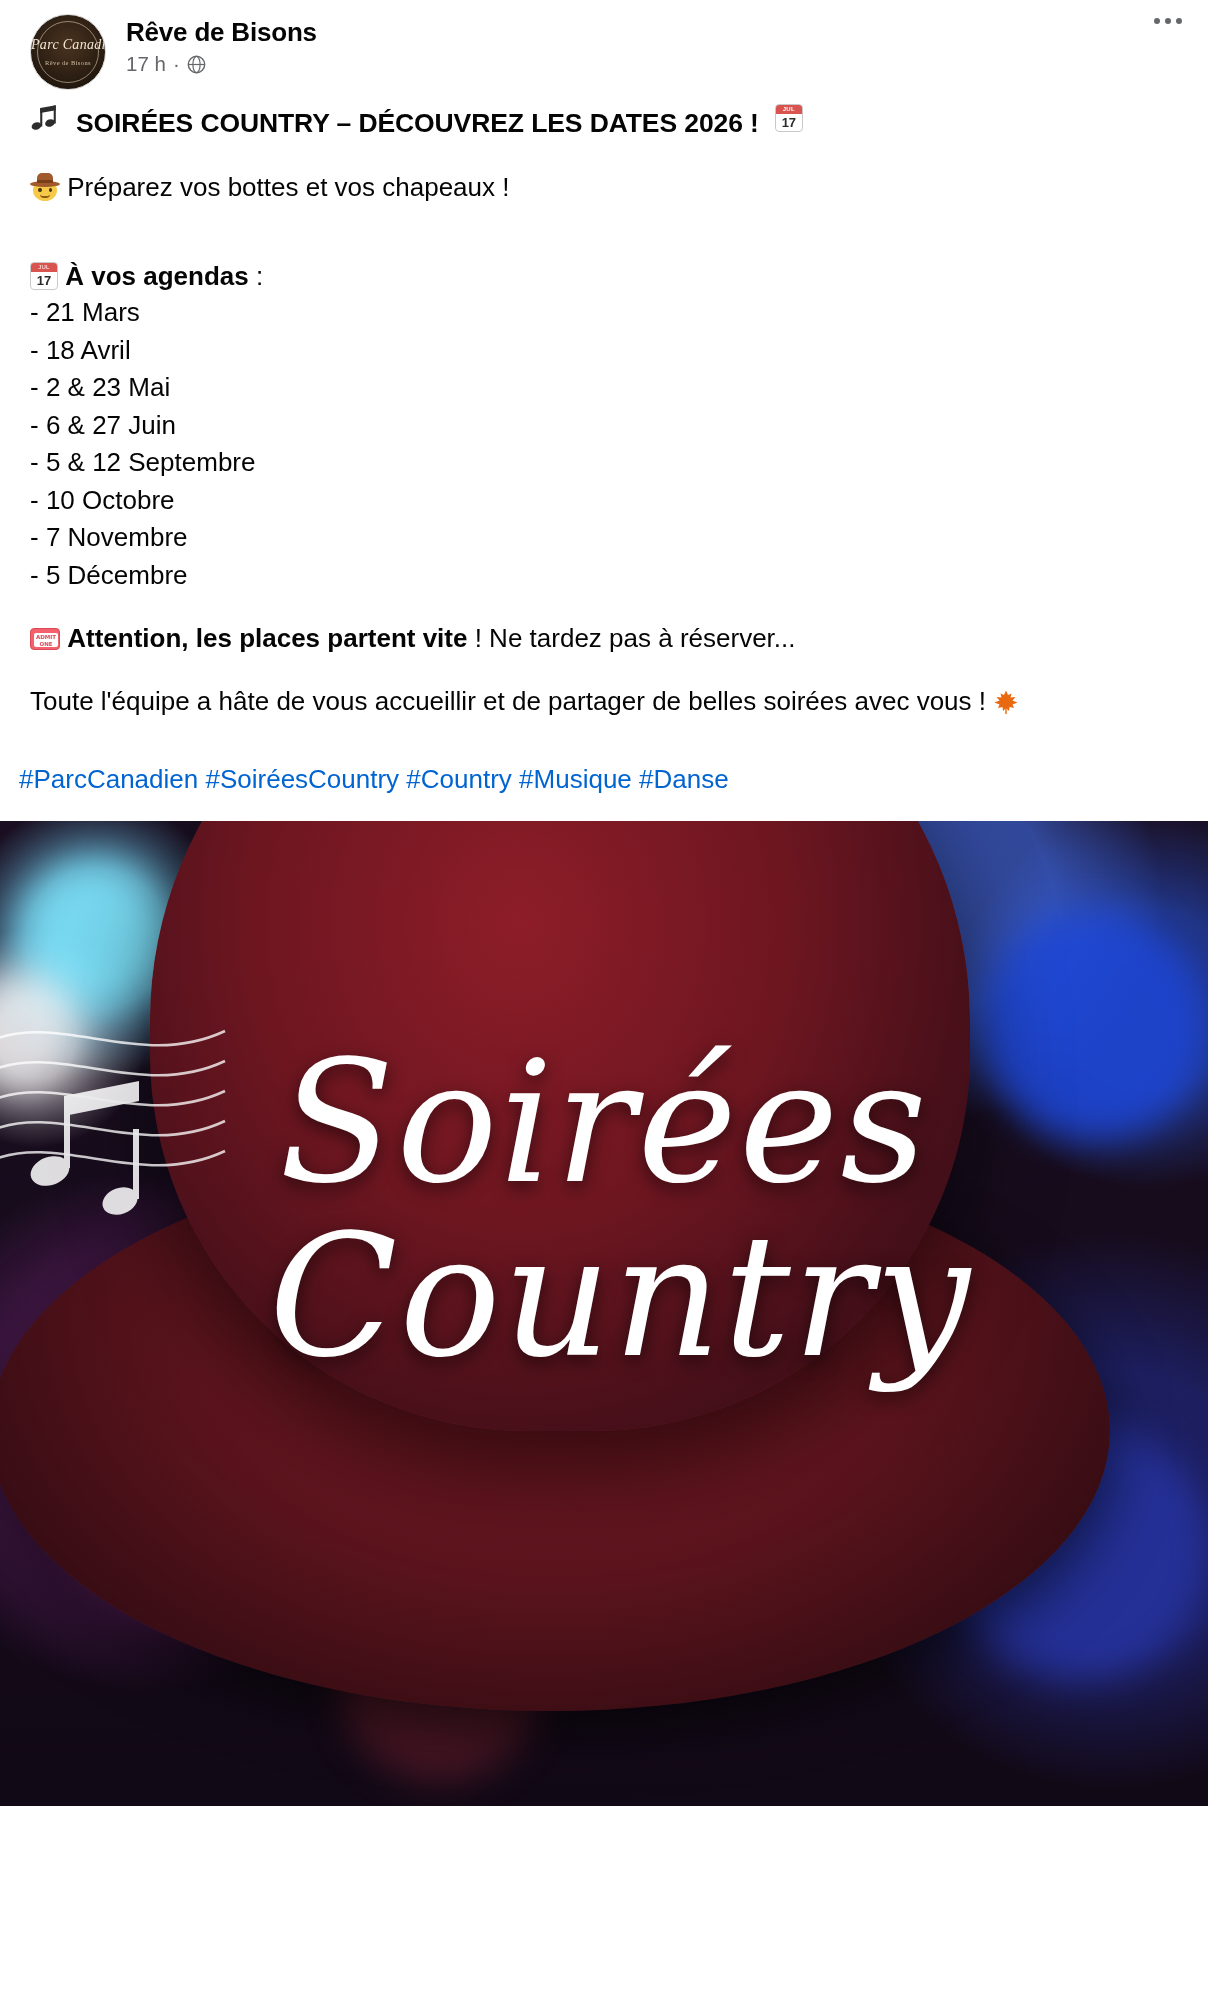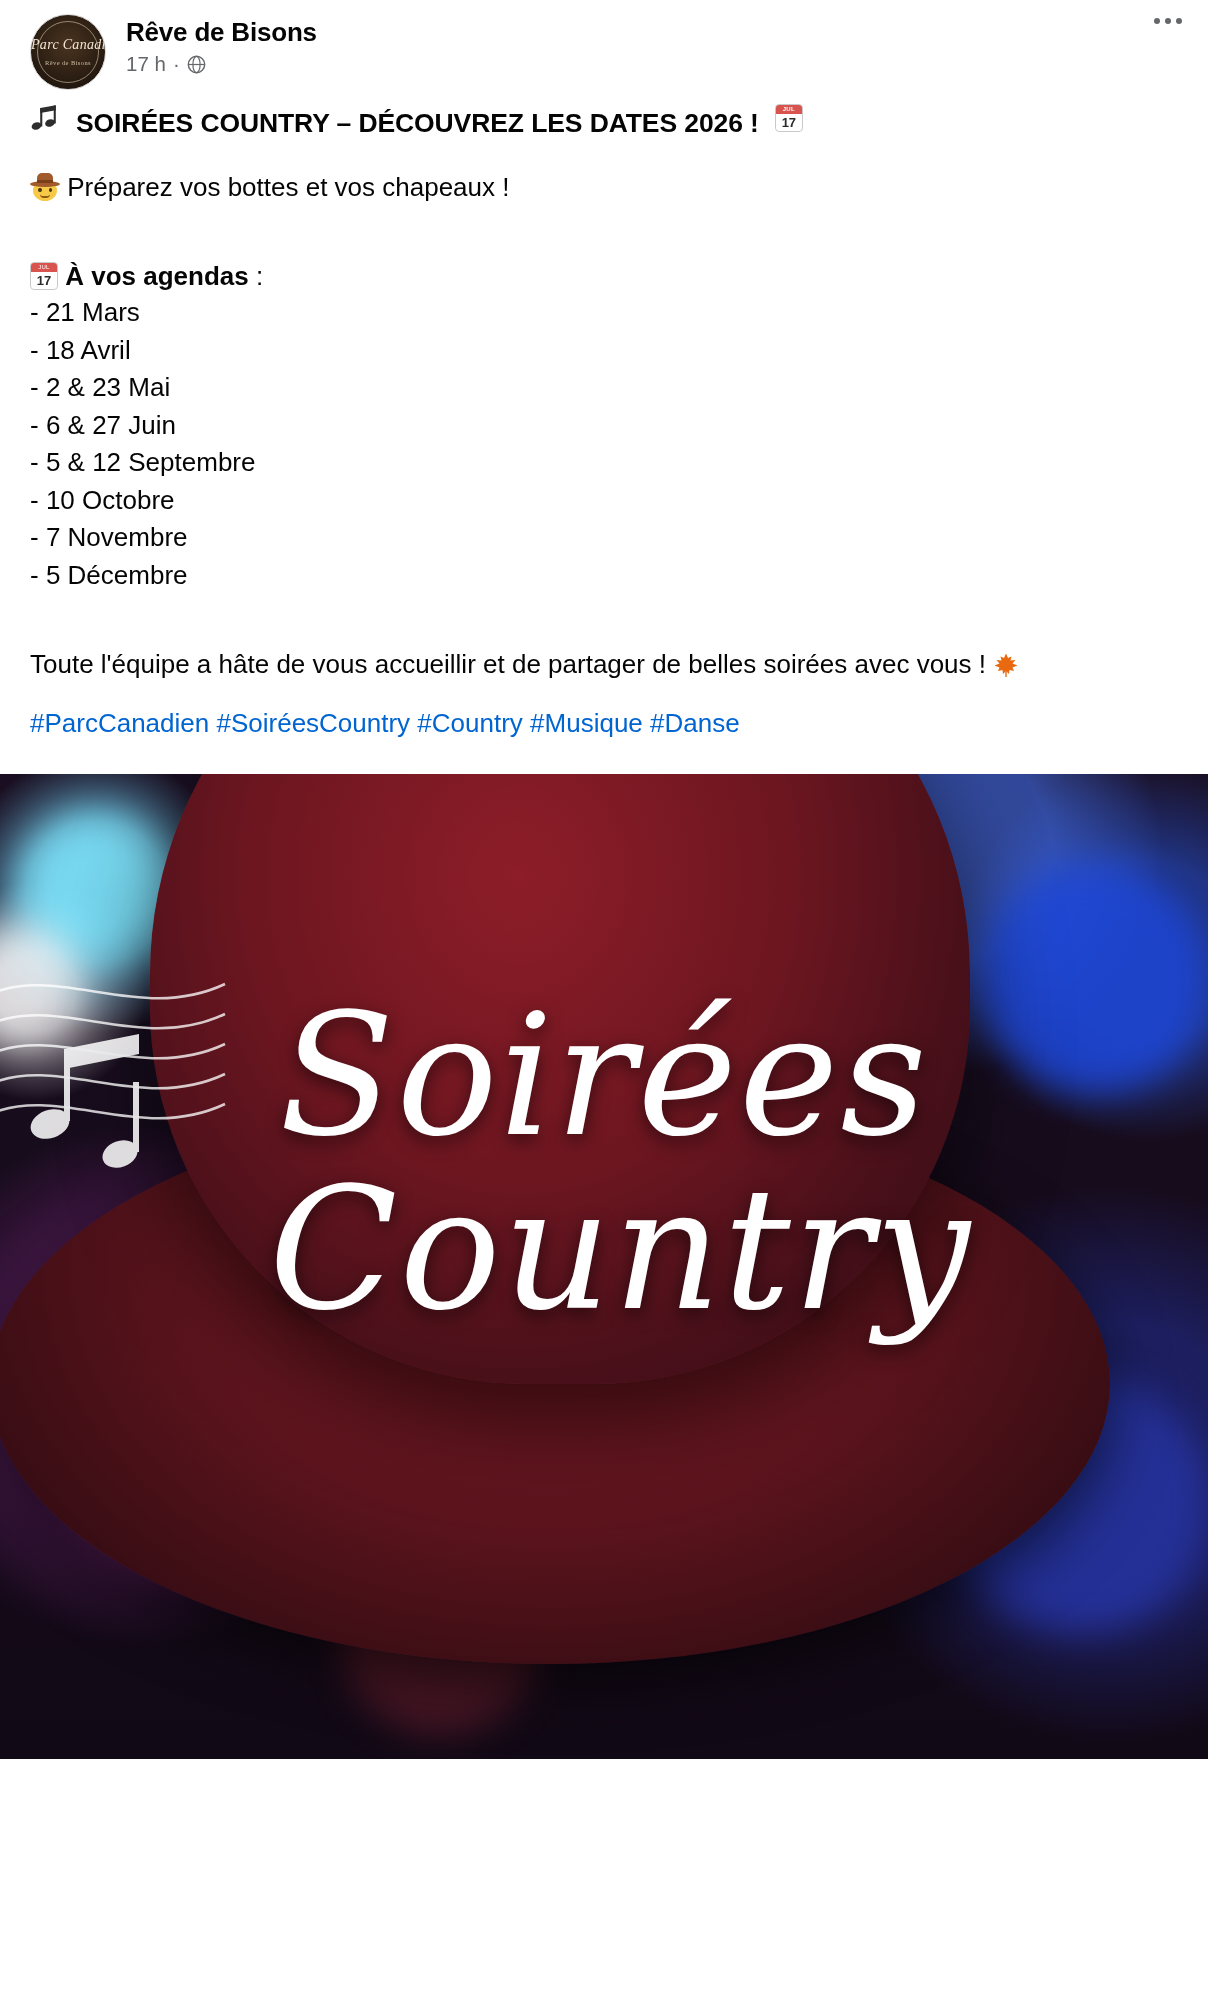--- a/index.html
+++ b/index.html
@@ -266,32 +266,32 @@
     margin: 0;
     padding: 0;
     list-style: none;
     font-size: 26px;
     line-height: 1.44;
   }
   .hashtags {
     color: #0064d1;
     font-size: 26px;
     line-height: 1.4;
-    padding: 0 30px;
-    margin-top: 22px;
+    padding: 0 19px;
+    margin-top: 41px;
   }
   .hashtags a {
     color: #0064d1;
     text-decoration: none;
     cursor: pointer;
   }
 
   
   .post-image {
-    margin-top: 33px;
+    margin-top: 24px;
     width: 1208px;
     height: 985px;
     position: relative;
     overflow: hidden;
     background: #120a16;
   }
   .bokeh {
     position: absolute;
     border-radius: 50%;
     filter: blur(18px);
@@ -456,20 +456,26 @@
       <li>- 2 &amp; 23 Mai</li>
       <li>- 6 &amp; 27 Juin</li>
       <li>- 5 &amp; 12 Septembre</li>
       <li>- 10 Octobre</li>
       <li>- 7 Novembre</li>
       <li>- 5 Décembre</li>
     </ul>
 
     <div class="spacer"></div>
 
+    <p>
+      <span class="emoji ticket">
+        <span class="label">ADMIT<br>ONE</span>
+      </span>
+      <span class="strong">Attention, les places partent vite</span><span> ! Ne tardez pas à réserver...</span>
+    </p>
 
     <div class="spacer"></div>
 
     <p>
       <span>Toute l'équipe a hâte de vous accueillir et de partager de belles soirées avec vous ! </span><span class="emoji leaf">
         <svg viewBox="0 0 26 26" width="26" height="26" aria-hidden="true">
           <path d="M13 1.5 L15 6 L18.5 4.5 L17.5 8.5 L22.5 8 L19.5 11.5 L24.5 13.5 L19.5 15.5 L21 19 L16.5 18 L16 22 L13 19 L10 22 L9.5 18 L5 19 L6.5 15.5 L1.5 13.5 L6.5 11.5 L3.5 8 L8.5 8.5 L7.5 4.5 L11 6 Z" fill="#e8690f"></path>
           <rect x="12.3" y="19" width="1.4" height="6" fill="#e8690f"></rect>
         </svg>
       </span>

